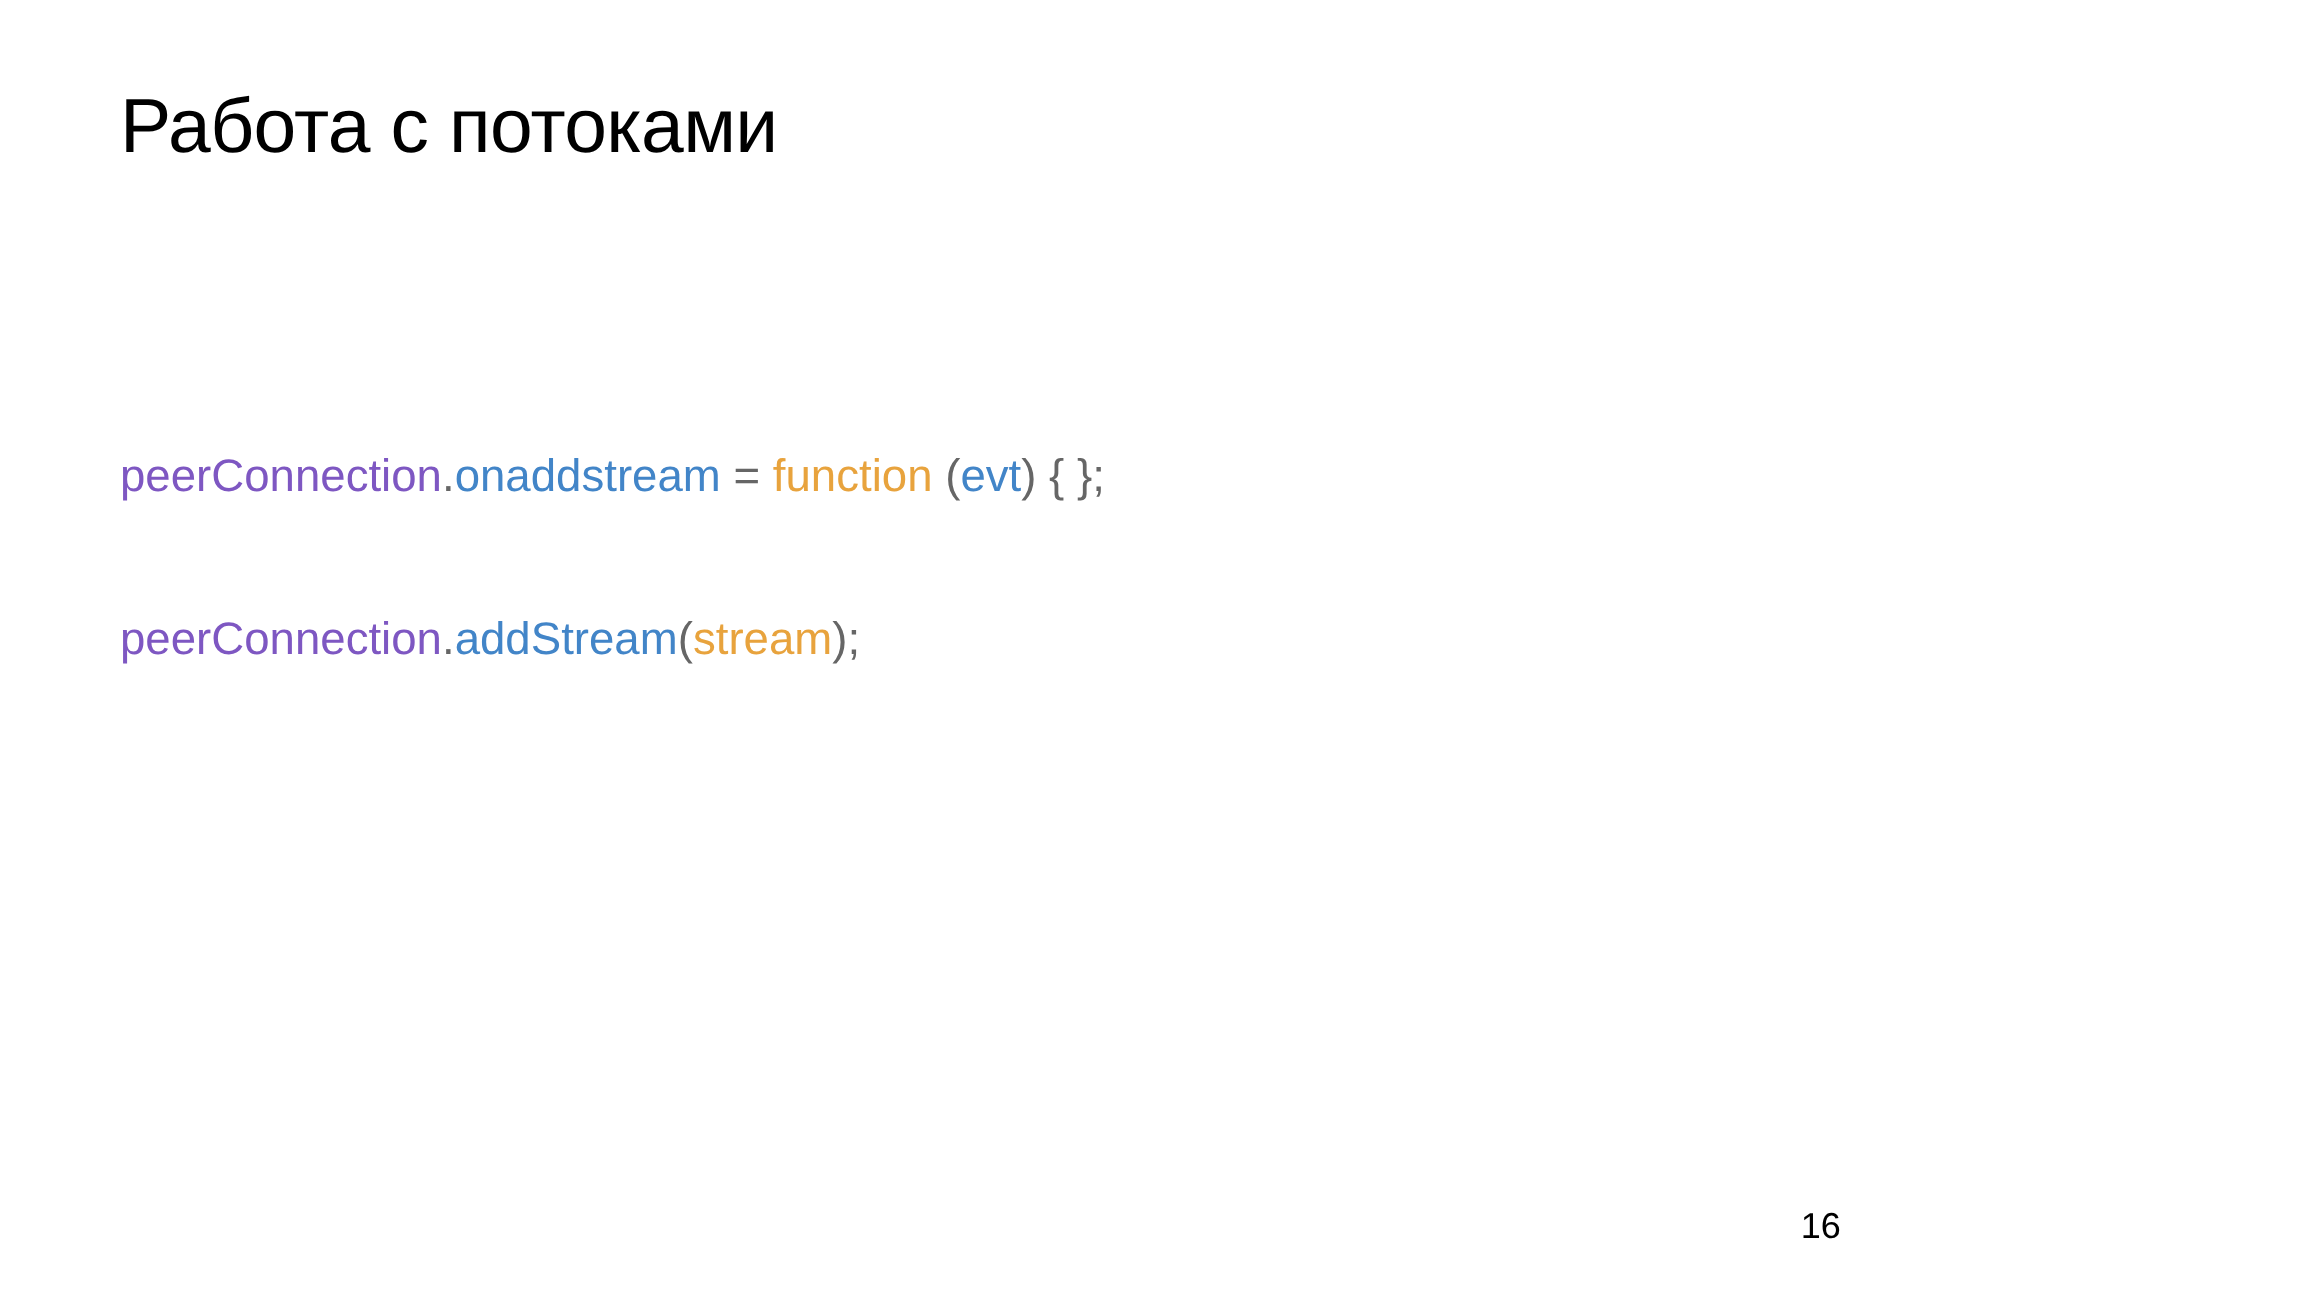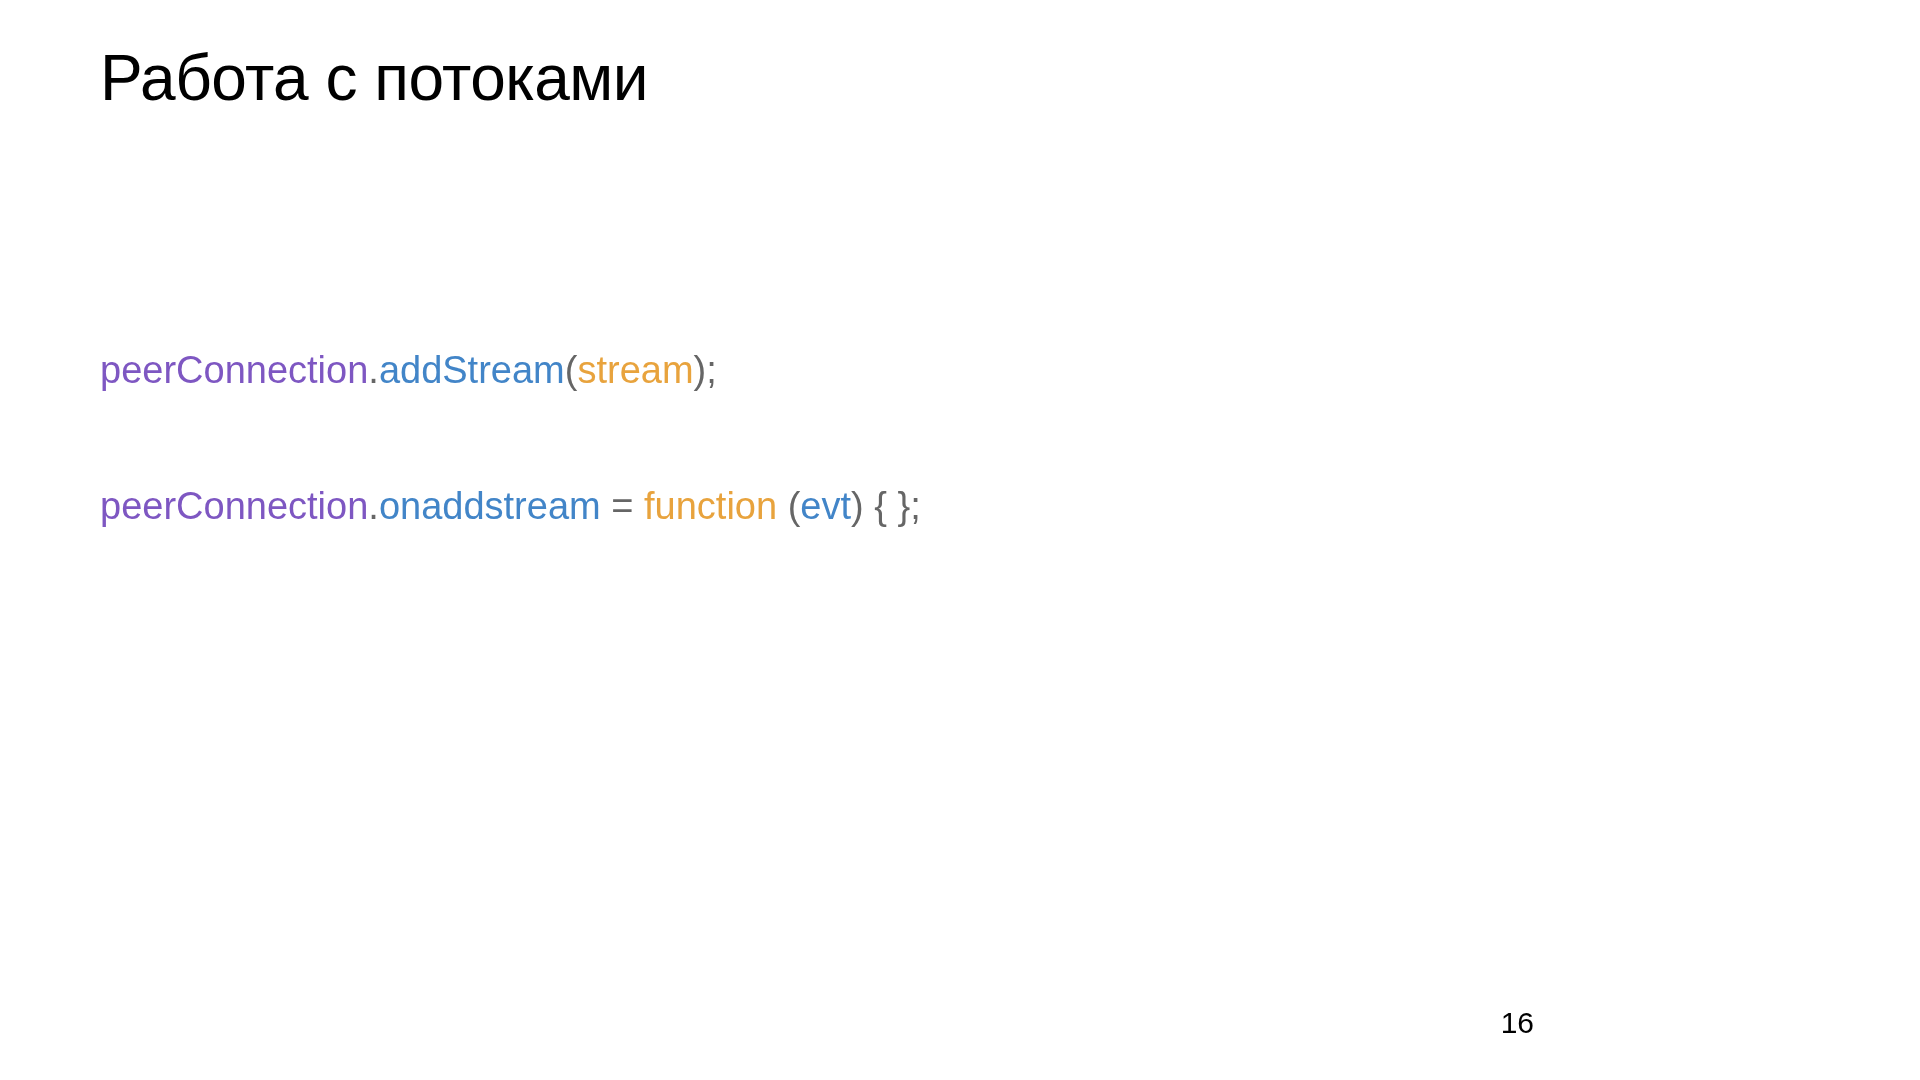--- a/index.html
+++ b/index.html
@@ -11,21 +11,21 @@
       width: 1920px;
       height: 1080px;
       background: #ffffff;
       font-family: Arial, Helvetica, sans-serif;
       overflow: hidden;
     }
     .slide {
       position: relative;
       width: 1589px;
       height: 1080px;
-      padding: 41px 100px;
+      padding: 68px 100px;
     }
     .title {
       font-size: 64px;
       font-weight: 400;
       color: #000000;
       margin-bottom: 230px;
       letter-spacing: -0.5px;
     }
     .code-block {
       font-family: Arial, Helvetica, sans-serif;
@@ -52,21 +52,21 @@
     }
   </style>
 </head>
 <body>
 
 <div class="slide">
   <h1 class="title">Работа с потоками</h1>
 
   <div class="code-block">
     <div class="code-line">
-      <span class="purple">peerConnection</span><span class="gray">.</span><span class="blue">addStream</span><span class="gray">(</span><span class="orange">stream</span><span class="gray">);</span>
+      <span class="purple">peerConnection</span><span class="gray">.</span><span class="blue">onaddstream</span><span class="gray"> = </span><span class="orange">function</span><span class="gray"> (</span><span class="blue">evt</span><span class="gray">) { };</span>
     </div>
     <div class="code-line">
-      <span class="purple">peerConnection</span><span class="gray">.</span><span class="blue">onaddstream</span><span class="gray"> = </span><span class="orange">function</span><span class="gray"> (</span><span class="blue">evt</span><span class="gray">) { };</span>
+      <span class="purple">peerConnection</span><span class="gray">.</span><span class="blue">addStream</span><span class="gray">(</span><span class="orange">stream</span><span class="gray">);</span>
     </div>
   </div>
 
   <div class="page-number">16</div>
 </div>
 
 </body></html>

